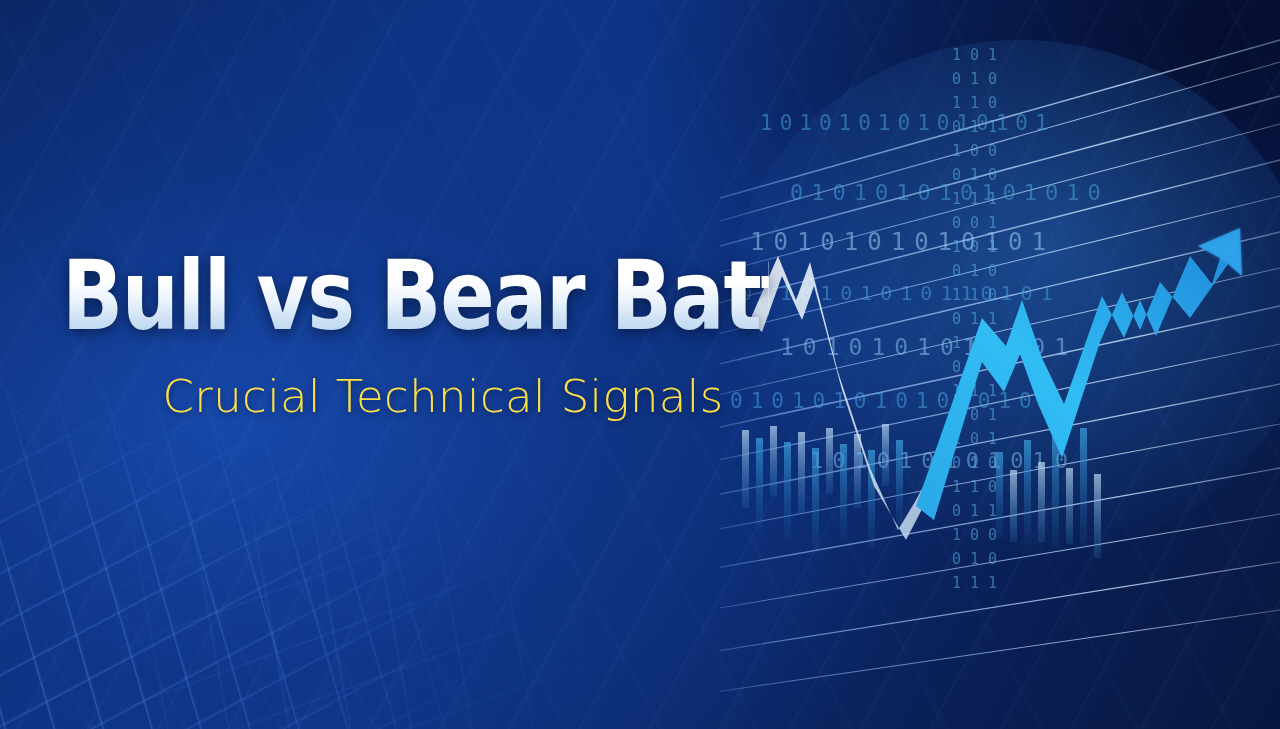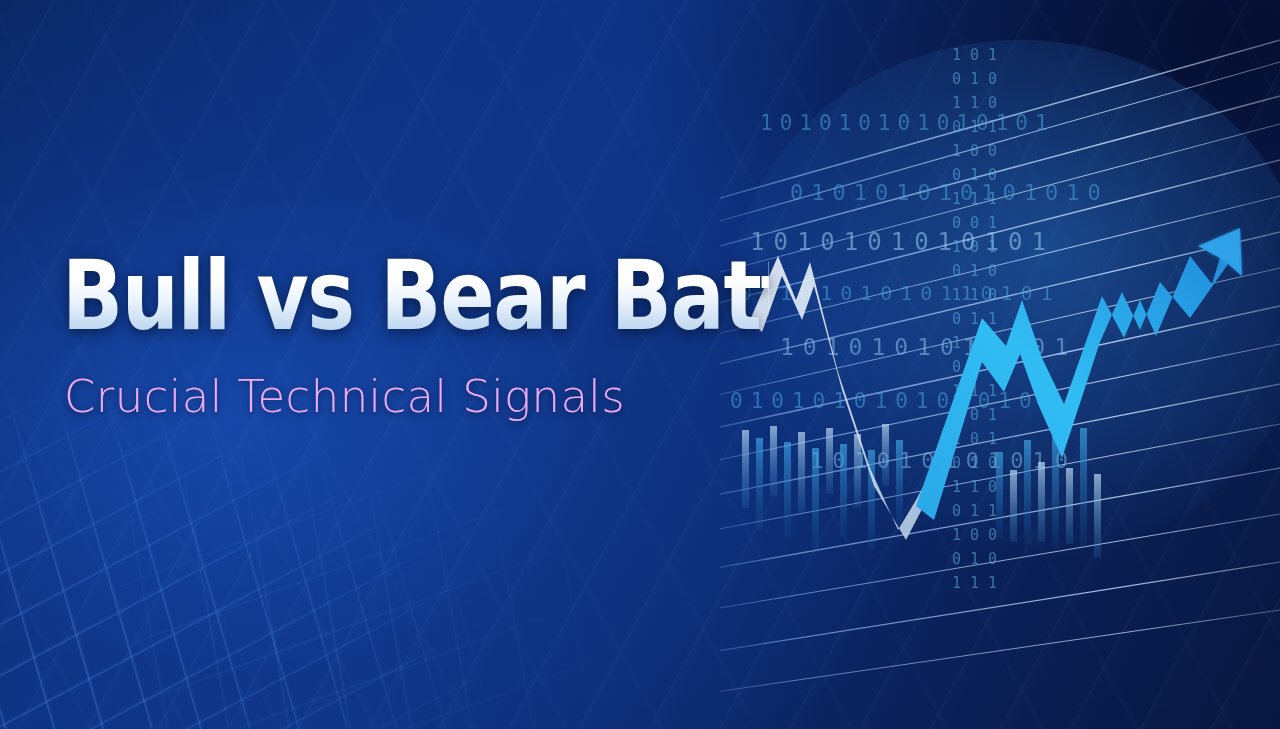--- a/index.html
+++ b/index.html
@@ -11,20 +11,21 @@
   body {
     font-family: "Liberation Sans", sans-serif;
   }
 
   #banner {
     position: relative;
     width: 1280px;
     height: 729px;
     overflow: hidden;
     background: #0c2b6b;
+    text-align: center;
   }
 
   
   .layer {
     position: absolute;
     inset: 0;
     pointer-events: none;
   }
 
   .bg-base {
@@ -155,21 +156,21 @@
     -webkit-text-fill-color: transparent;
     filter: drop-shadow(0 3px 7px rgba(2,10,34,0.60));
   }
 
   .subhead {
     margin: 26px 0 0 2px;
     font-family: "DejaVu Sans", "Liberation Sans", sans-serif;
     font-weight: 300;
     font-size: 45px;
     letter-spacing: 0.4px;
-    color: #f0abfc;
+    color: #fde047;
     white-space: nowrap;
     text-shadow: 0 2px 6px rgba(2,10,34,0.55);
   }
 </style>
 </head>
 <body>
 
 <div id="banner">
 
   <div class="layer bg-base"></div>

